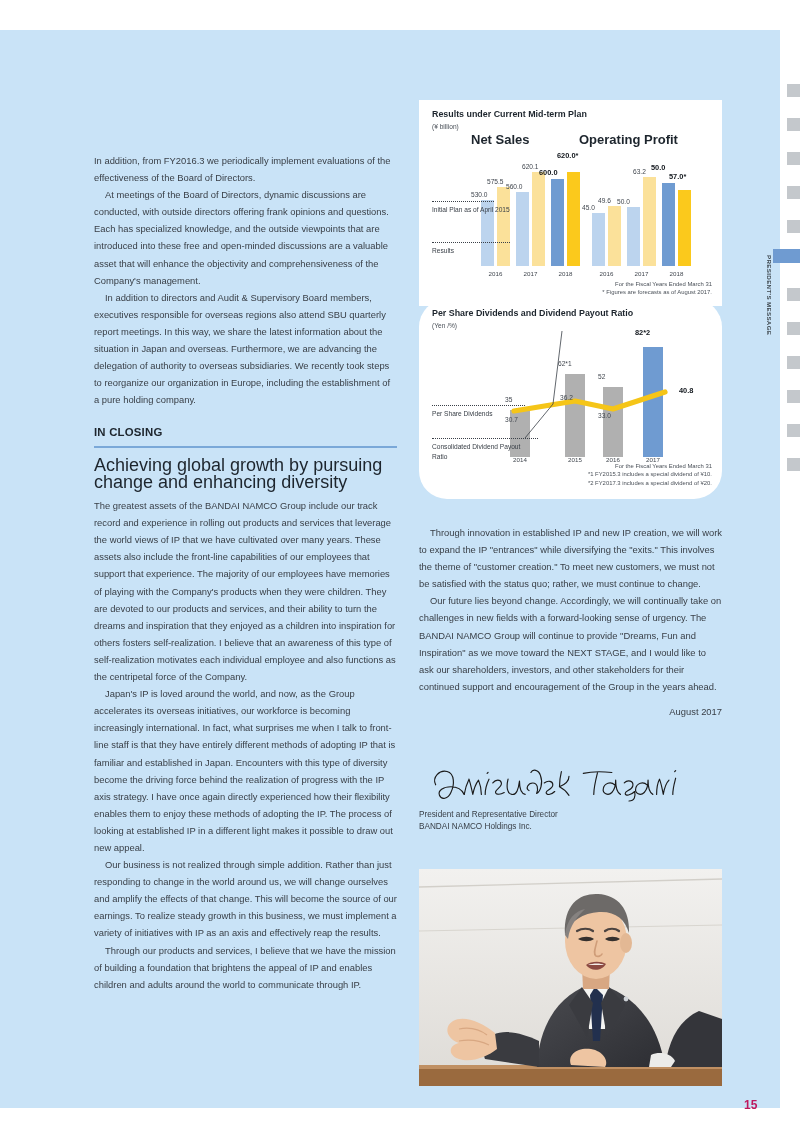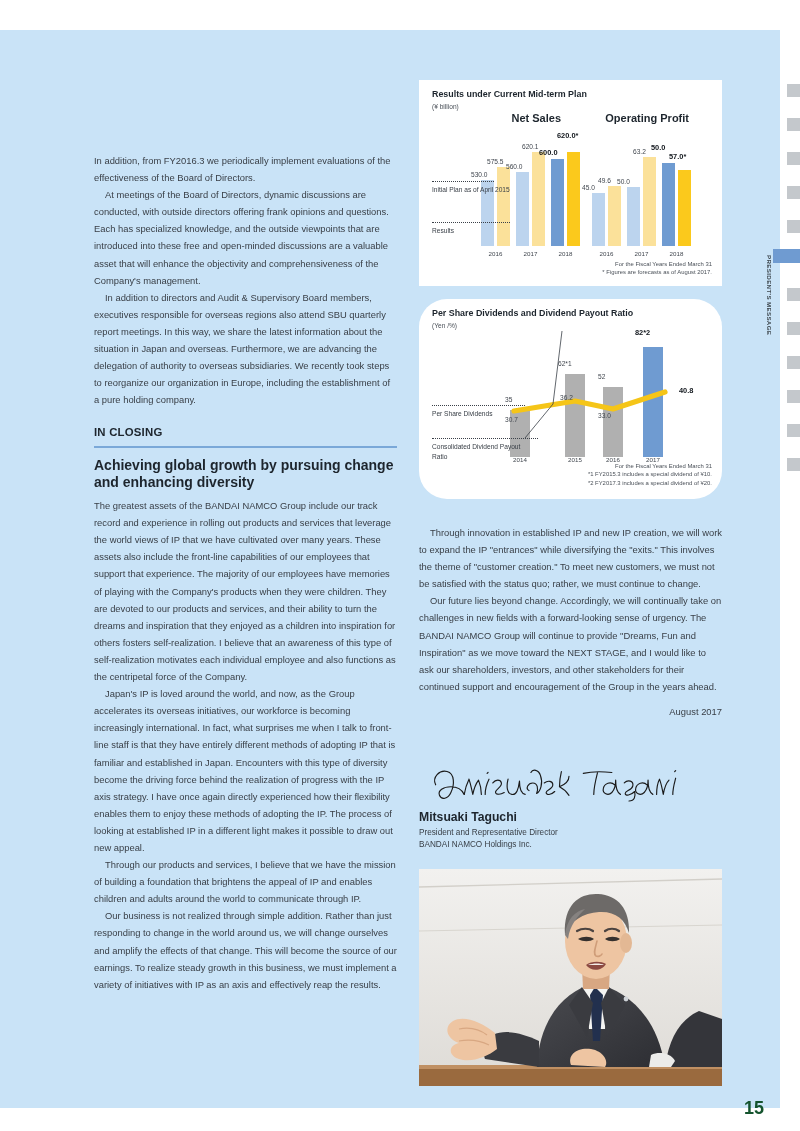--- a/index.html
+++ b/index.html
@@ -41,21 +41,21 @@
   #leftcol p.ind{text-indent:11px;}
 
   .secthead{
     font-size:11.4px;font-weight:bold;color:#1d252d;letter-spacing:0.2px;
     margin:16px 0 0 0;
   }
   .secthead-rule{
     height:2.6px;background:#7aa8d8;margin:4px 0 9px 0;
   }
   .subhead{
-    font-size:14px;font-weight:bold;color:#1d252d;line-height:16.5px;
+    font-size:18px;font-weight:normal;color:#1d252d;line-height:16.5px;
     margin:0 0 7px 0;
   }
 
   
   #rightcol{
     position:absolute;left:419px;top:524px;width:303px;
     font-size:9.4px;line-height:17.1px;color:#3a4048;
   }
   #rightcol p{margin:0;text-indent:11px;}
   #date{ text-align:right;margin-top:8px;text-indent:0;font-size:9.4px;}
@@ -69,50 +69,50 @@
   
   #photo{
     position:absolute;left:419px;top:869px;width:303px;height:217px;
     overflow:hidden;background:#e8e6e2;
   }
 
   
   .panel{
     position:absolute;background:#ffffff;
   }
-  #panel1{left:419px;top:80px;width:303px;height:206px;}
+  #panel1{left:419px;top:100px;width:303px;height:206px;}
   #panel2{left:419px;top:299px;width:303px;height:200px;border-radius:28px;}
   .panel-title{
     position:absolute;left:13px;top:9px;font-size:8.9px;font-weight:bold;color:#1d252d;
   }
   .panel-unit{
     position:absolute;left:13px;top:23px;font-size:6.6px;color:#4a5058;
   }
   .panel-foot{
     position:absolute;right:10px;font-size:5.9px;color:#4a5058;text-align:right;line-height:8.4px;
   }
   .grouptitle{
-    position:absolute;font-size:11px;font-weight:bold;color:#1d252d;text-align:right;
+    position:absolute;font-size:13px;font-weight:bold;color:#1d252d;text-align:left;
   }
   .bar{position:absolute;bottom:0;}
   .barlabel{
     position:absolute;font-size:6.6px;color:#40464e;text-align:left;white-space:nowrap;
   }
   .barlabel.bold{font-weight:bold;font-size:7.4px;color:#11161c;}
   .xlabel{
     position:absolute;font-size:6.2px;color:#40464e;text-align:center;
   }
   .legline{
     position:absolute;border-top:1.4px dotted #3a4048;
   }
   .legtext{
     position:absolute;font-size:6.6px;color:#3a4048;line-height:9.6px;
   }
   #pagenum{
-    position:absolute;left:744px;top:1098px;font-size:18px;font-weight:bold;color:#14532d;
+    position:absolute;left:744px;top:1098px;font-size:12px;font-weight:bold;color:#be185d;
   }
 </style>
 </head>
 <body>
 
 <div id="page"></div>
 <div id="sidebar"></div>
 
 <div class="tabmark" style="top:84px"></div>
 <div class="tabmark" style="top:118px"></div>
@@ -132,22 +132,22 @@
   <p>In addition, from FY2016.3 we periodically implement evaluations of the effectiveness of the Board of Directors.</p>
   <p class="ind">At meetings of the Board of Directors, dynamic discussions are conducted, with outside directors offering frank opinions and questions. Each has specialized knowledge, and the outside viewpoints that are introduced into these free and open-minded discussions are a valuable asset that will enhance the objectivity and comprehensiveness of the Company's management.</p>
   <p class="ind">In addition to directors and Audit &amp; Supervisory Board members, executives responsible for overseas regions also attend SBU quarterly report meetings. In this way, we share the latest information about the situation in Japan and overseas. Furthermore, we are advancing the delegation of authority to overseas subsidiaries. We recently took steps to reorganize our organization in Europe, including the establishment of a pure holding company.</p>
 
   <div class="secthead">IN CLOSING</div>
   <div class="secthead-rule"></div>
   <div class="subhead">Achieving global growth by pursuing change and enhancing diversity</div>
 
   <p>The greatest assets of the BANDAI NAMCO Group include our track record and experience in rolling out products and services that leverage the world views of IP that we have cultivated over many years. These assets also include the front-line capabilities of our employees that support that experience. The majority of our employees have memories of playing with the Company's products when they were children. They are devoted to our products and services, and their ability to turn the dreams and inspiration that they enjoyed as a children into inspiration for others fosters self-realization. I believe that an awareness of this type of self-realization motivates each individual employee and also functions as the centripetal force of the Company.</p>
   <p class="ind">Japan's IP is loved around the world, and now, as the Group accelerates its overseas initiatives, our workforce is becoming increasingly international. In fact, what surprises me when I talk to front-line staff is that they have entirely different methods of adopting IP that is familiar and established in Japan. Encounters with this type of diversity become the driving force behind the realization of progress with the IP axis strategy. I have once again directly experienced how their flexibility enables them to enjoy these methods of adopting the IP. The process of looking at established IP in a different light makes it possible to draw out new appeal.</p>
+  <p class="ind">Our business is not realized through simple addition. Rather than just responding to change in the world around us, we will change ourselves and amplify the effects of that change. This will become the source of our earnings. To realize steady growth in this business, we must implement a variety of initiatives with IP as an axis and effectively reap the results.</p>
   <p class="ind">Through our products and services, I believe that we have the mission of building a foundation that brightens the appeal of IP and enables children and adults around the world to communicate through IP.</p>
-  <p class="ind">Our business is not realized through simple addition. Rather than just responding to change in the world around us, we will change ourselves and amplify the effects of that change. This will become the source of our earnings. To realize steady growth in this business, we must implement a variety of initiatives with IP as an axis and effectively reap the results.</p>
 </div>
 
 <div id="rightcol">
   <p>Through innovation in established IP and new IP creation, we will work to expand the IP "entrances" while diversifying the "exits." This involves the theme of "customer creation." To meet new customers, we must not be satisfied with the status quo; rather, we must continue to change.</p>
   <p>Our future lies beyond change. Accordingly, we will continually take on challenges in new fields with a forward-looking sense of urgency. The BANDAI NAMCO Group will continue to provide "Dreams, Fun and Inspiration" as we move toward the NEXT STAGE, and I would like to ask our shareholders, investors, and other stakeholders for their continued support and encouragement of the Group in the years ahead.</p>
   <div id="date">August 2017</div>
 </div>
 
 <div id="sigwrap">
   <svg id="signature" viewBox="0 0 300 42" width="300" height="42">
@@ -161,21 +161,20 @@
       <path d="M124 22 C128 19, 133 20, 133 24 C133 29, 126 29, 126 32 C126 35, 131 35, 135 31"></path>
       <path d="M140 26 C145 24, 150 20, 150 15 M140 26 C140 20, 141 14, 142 10 M140 26 C144 28, 148 32, 150 35"></path>
       <path d="M165 12 C173 10, 186 10, 195 11 M180 11 C178 19, 176 28, 176 34"></path>
       <path d="M198 24 C194 20, 187 22, 186 28 C185 33, 191 36, 195 32 C198 29, 199 23, 199 19 C199 26, 200 32, 204 34"></path>
       <path d="M208 22 C212 18, 218 20, 217 25 C216 30, 209 30, 209 33 C209 36, 215 35, 219 31 C220 36, 219 41, 213 41"></path>
       <path d="M232 24 C228 20, 221 22, 220 28 C219 33, 225 36, 229 32 C232 29, 233 23, 233 19 C233 26, 234 32, 238 34"></path>
       <path d="M242 34 C242 28, 243 22, 245 18 C247 23, 248 29, 249 34 C250 28, 252 22, 255 19"></path>
       <path d="M259 34 C259 27, 261 21, 262 17 M261 10 l1 -1"></path>
     </g>
   </svg>
-  <div id="signame">Mitsuaki Taguchi</div>
   <div id="sigtitle">
     <div>President and Representative Director</div>
     <div>BANDAI NAMCO Holdings Inc.</div>
   </div>
 </div>
 
 <div id="photo">
   <svg viewBox="0 0 303 217" width="303" height="217">
     <defs>
       <linearGradient id="wall" x1="0" y1="0" x2="0" y2="1">

